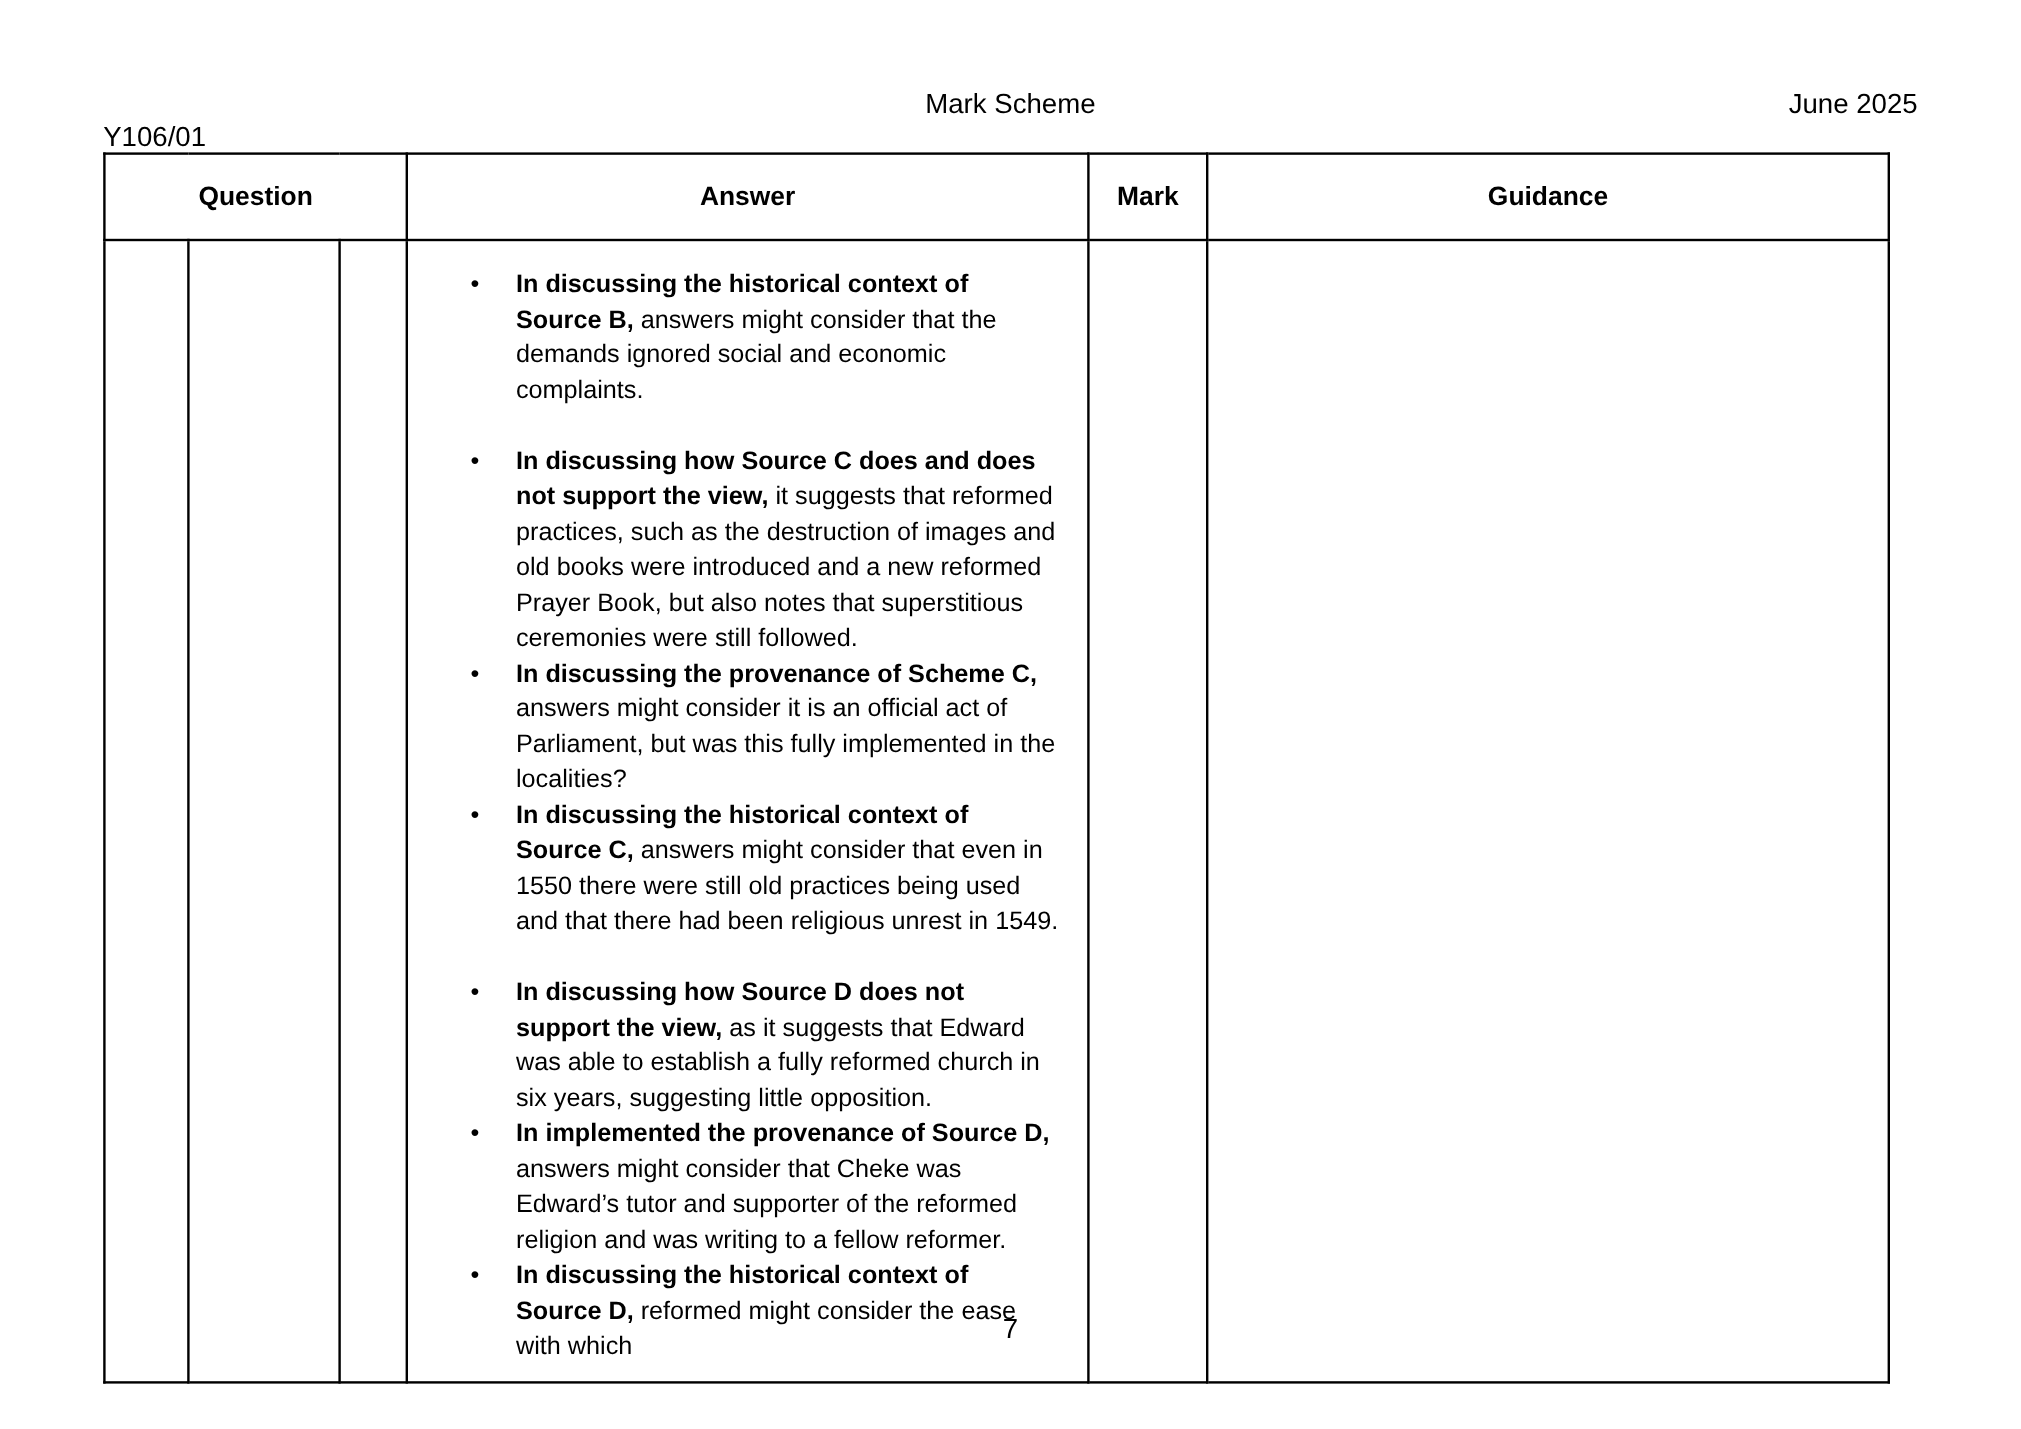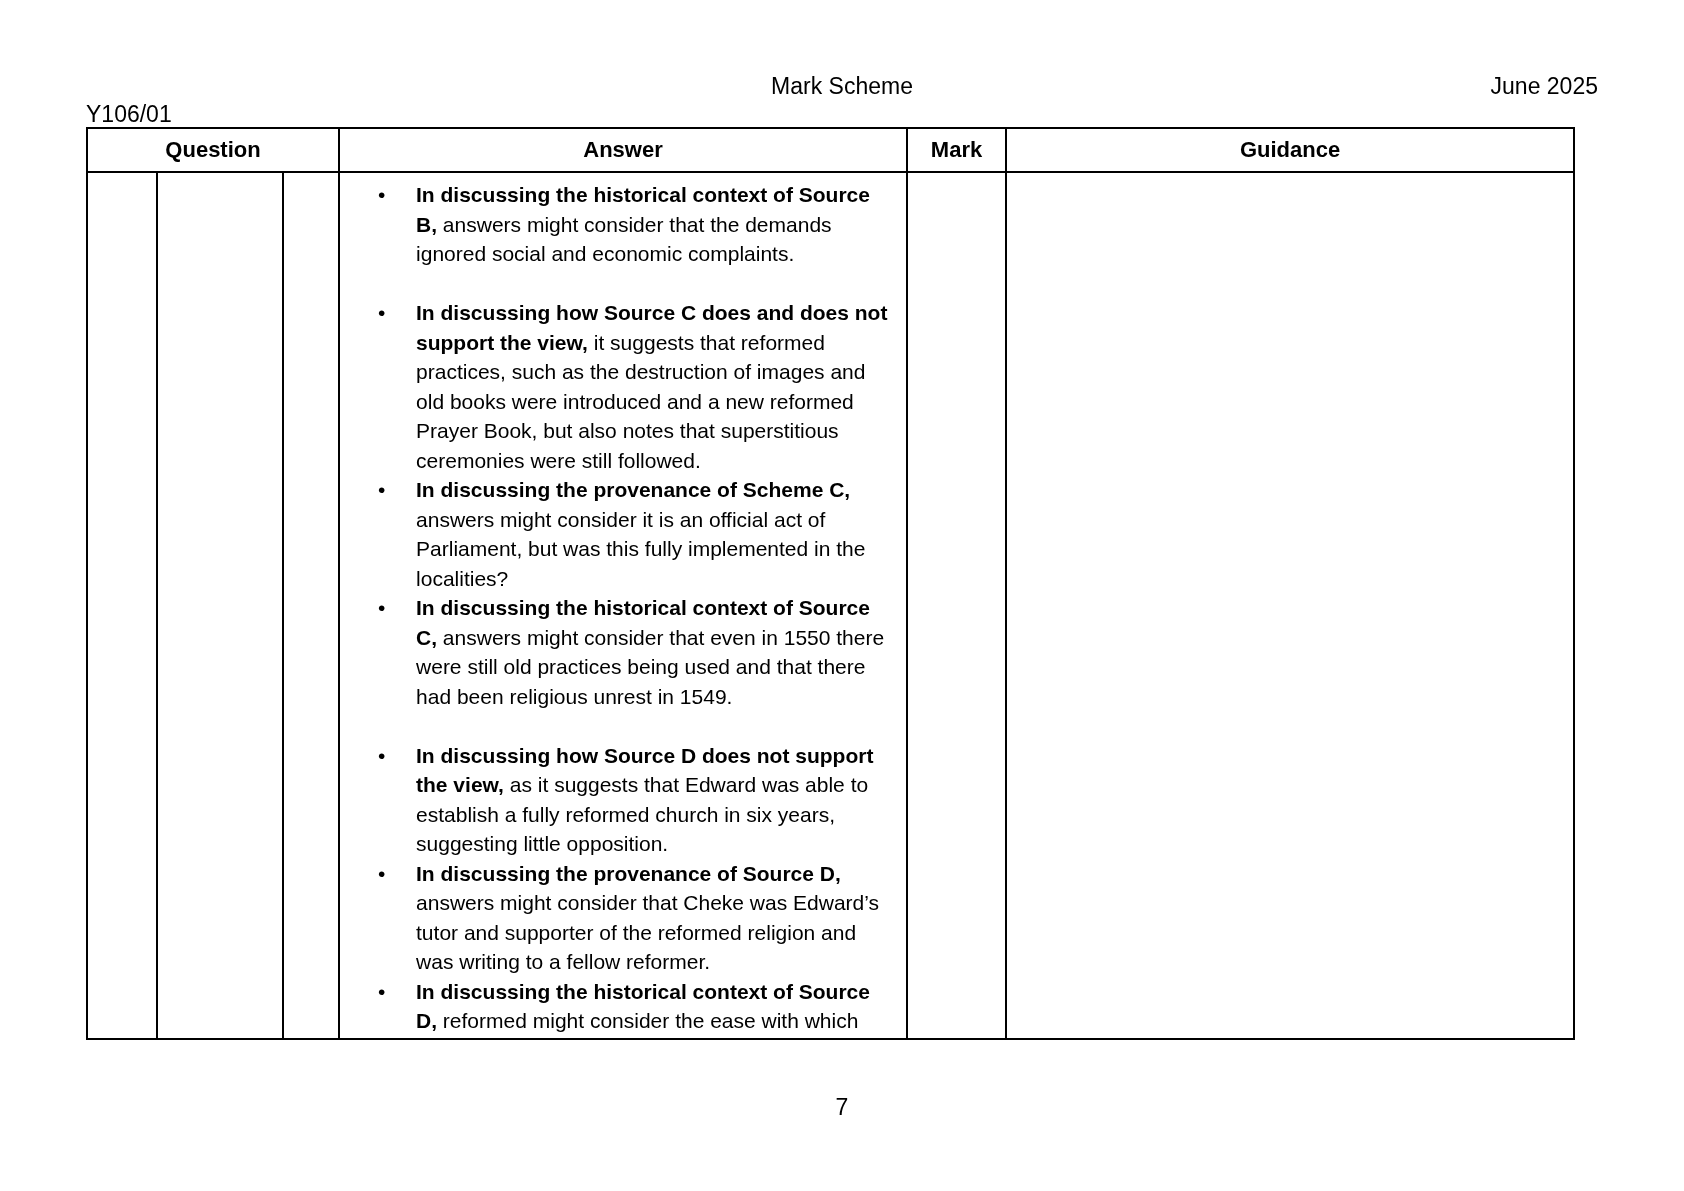--- a/index.html
+++ b/index.html
@@ -6,21 +6,21 @@
   body { width:1684px; height:1191px; position:relative; overflow:hidden;
          font-family:"Liberation Sans", "DejaVu Sans", sans-serif; color:#000; }
   .hdr { position:absolute; top:72px; font-size:23px; line-height:28px; }
   .hdr-left { left:86px;margin-top:28px; }
   .hdr-center { left:0; width:1684px; text-align:center; }
   .hdr-right { right:86px; text-align:right; }
   .page-num { position:absolute; top:1094px; left:0; width:1684px; text-align:center; font-size:23px; }
 
   table.ms { position:absolute; left:86px; top:127px; width:1487px; height:913px;
              border-collapse:collapse; table-layout:fixed; }
-  table.ms td, table.ms th { border:2px solid #000; padding:0; vertical-align:top; }
+  table.ms td, table.ms th { border:2px solid #000; padding:14px; vertical-align:top; }
   table.ms th { height:42px; font-size:22px; font-weight:bold; text-align:center; vertical-align:middle; }
   col.c1 { width:70px; } col.c2 { width:126px; } col.c3 { width:56px; }
   col.c4 { width:568px; } col.c5 { width:99px; } col.c6 { width:568px; }
 
   .answer { padding:7px 10px 0 0; font-size:21px; line-height:29.5px; }
   .answer ul { list-style:none; margin:0; padding:0; }
   .answer li { position:relative; padding-left:76px; }
   .answer li .bullet { position:absolute; left:38px; top:0; width:10px; font-size:21px; }
   .answer li.gap-after { margin-bottom:29.5px; }
   .answer b { font-weight:bold; }
@@ -72,21 +72,21 @@
             <li class="gap-after">
               <span class="bullet">•</span>
               <b>In discussing the historical context of Source C,</b><span> answers might consider that even in 1550 there were still old practices being used and that there had been religious unrest in 1549.</span>
             </li>
             <li>
               <span class="bullet">•</span>
               <b>In discussing how Source D does not support the view,</b><span> as it suggests that Edward was able to establish a fully reformed church in six years, suggesting little opposition.</span>
             </li>
             <li>
               <span class="bullet">•</span>
-              <b>In discussing the provenance of Source D,</b><span> answers might consider that Cheke was Edward’s tutor and supporter of the reformed religion and was writing to a fellow reformer.</span>
+              <b>In implemented the provenance of Source D,</b><span> answers might consider that Cheke was Edward’s tutor and supporter of the reformed religion and was writing to a fellow reformer.</span>
             </li>
             <li>
               <span class="bullet">•</span>
               <b>In discussing the historical context of Source D,</b><span> reformed might consider the ease with which</span>
             </li>
           </ul>
         </div>
       </td>
       <td></td>
       <td></td>

